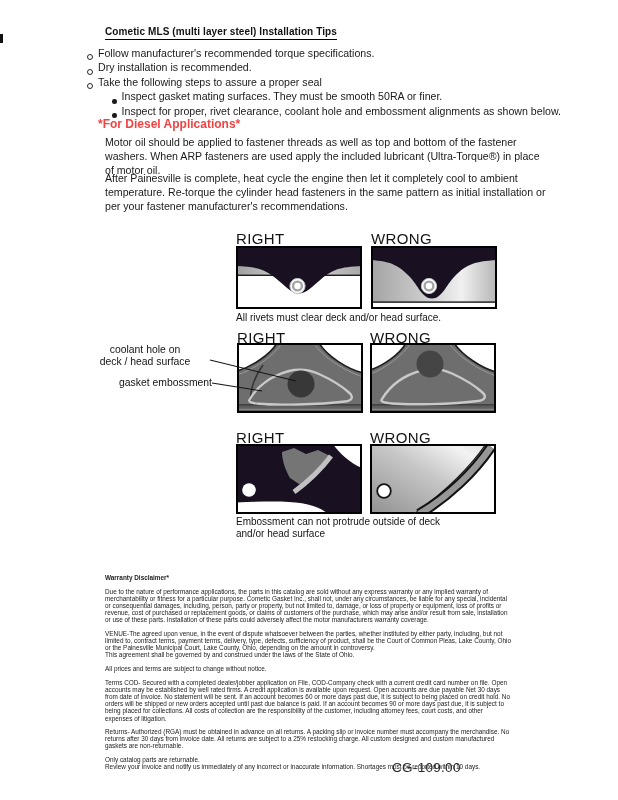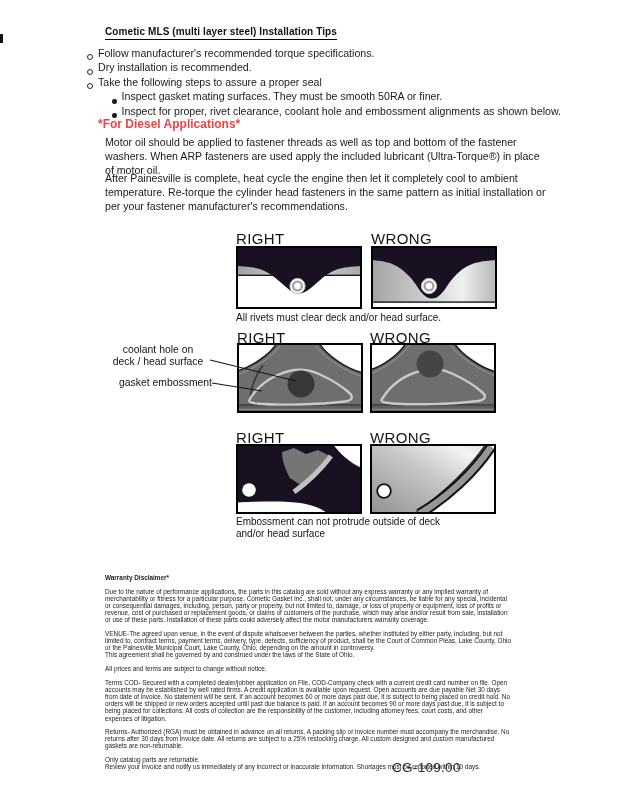--- a/index.html
+++ b/index.html
@@ -21,21 +21,21 @@
   .d-p1{top:136px;}
   .d-p2{top:172px;}
   .d-note{top:216px;}
   .rw-label{font-size:15px;letter-spacing:0.4px;color:#141414;width:126px;text-align:left;}
   .dbox{width:126px;height:63px;}
   .dbox2{width:126px;height:70px;}
   .dbox svg,.dbox2 svg{display:block;width:100%;height:100%;}
   .caption{font-size:10px;font-weight:500;color:#141414;}
   .pre{white-space:pre-line;}
   .ann{font-size:10.4px;line-height:12px;color:#141414;}
-  .ann1{left:104px;top:344px;width:108px;text-align:center;}
+  .ann1{left:91px;top:344px;width:108px;text-align:center;}
   .ann2{left:104px;top:377px;width:108px;text-align:right;}
   .leader{left:205px;top:350px;width:100px;height:45px;z-index:5;pointer-events:none;}
   .legal{left:105px;top:574px;width:407px;font-size:6.4px;line-height:7.15px;color:#222;}
   .legal .lh{font-weight:bold;margin:0 0 6.5px 0;}
   .legal p{margin:0 0 6.5px 0;}
   .code{left:392px;top:760px;font-size:13.5px;color:#2a2a2a;letter-spacing:0.3px;}
 </style>
 </head>
 <body>
 

